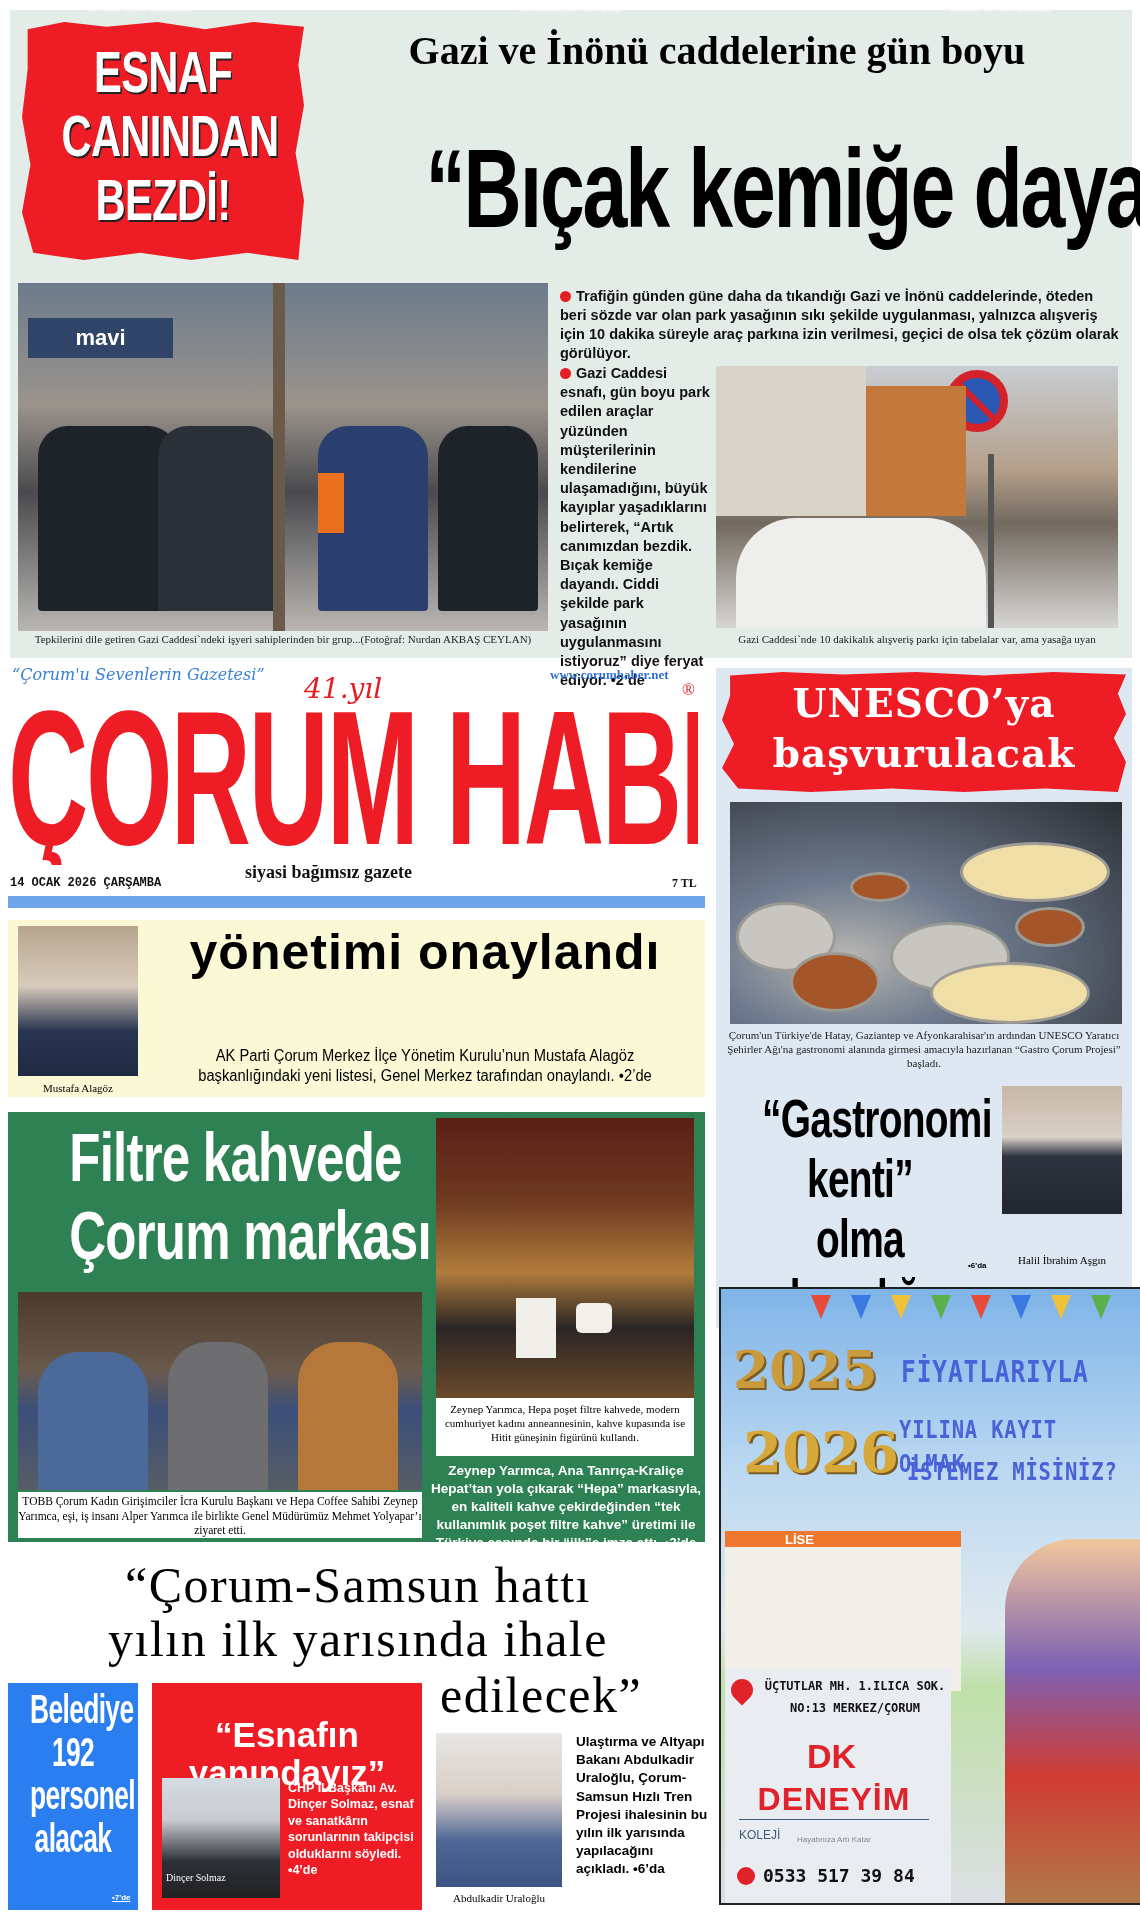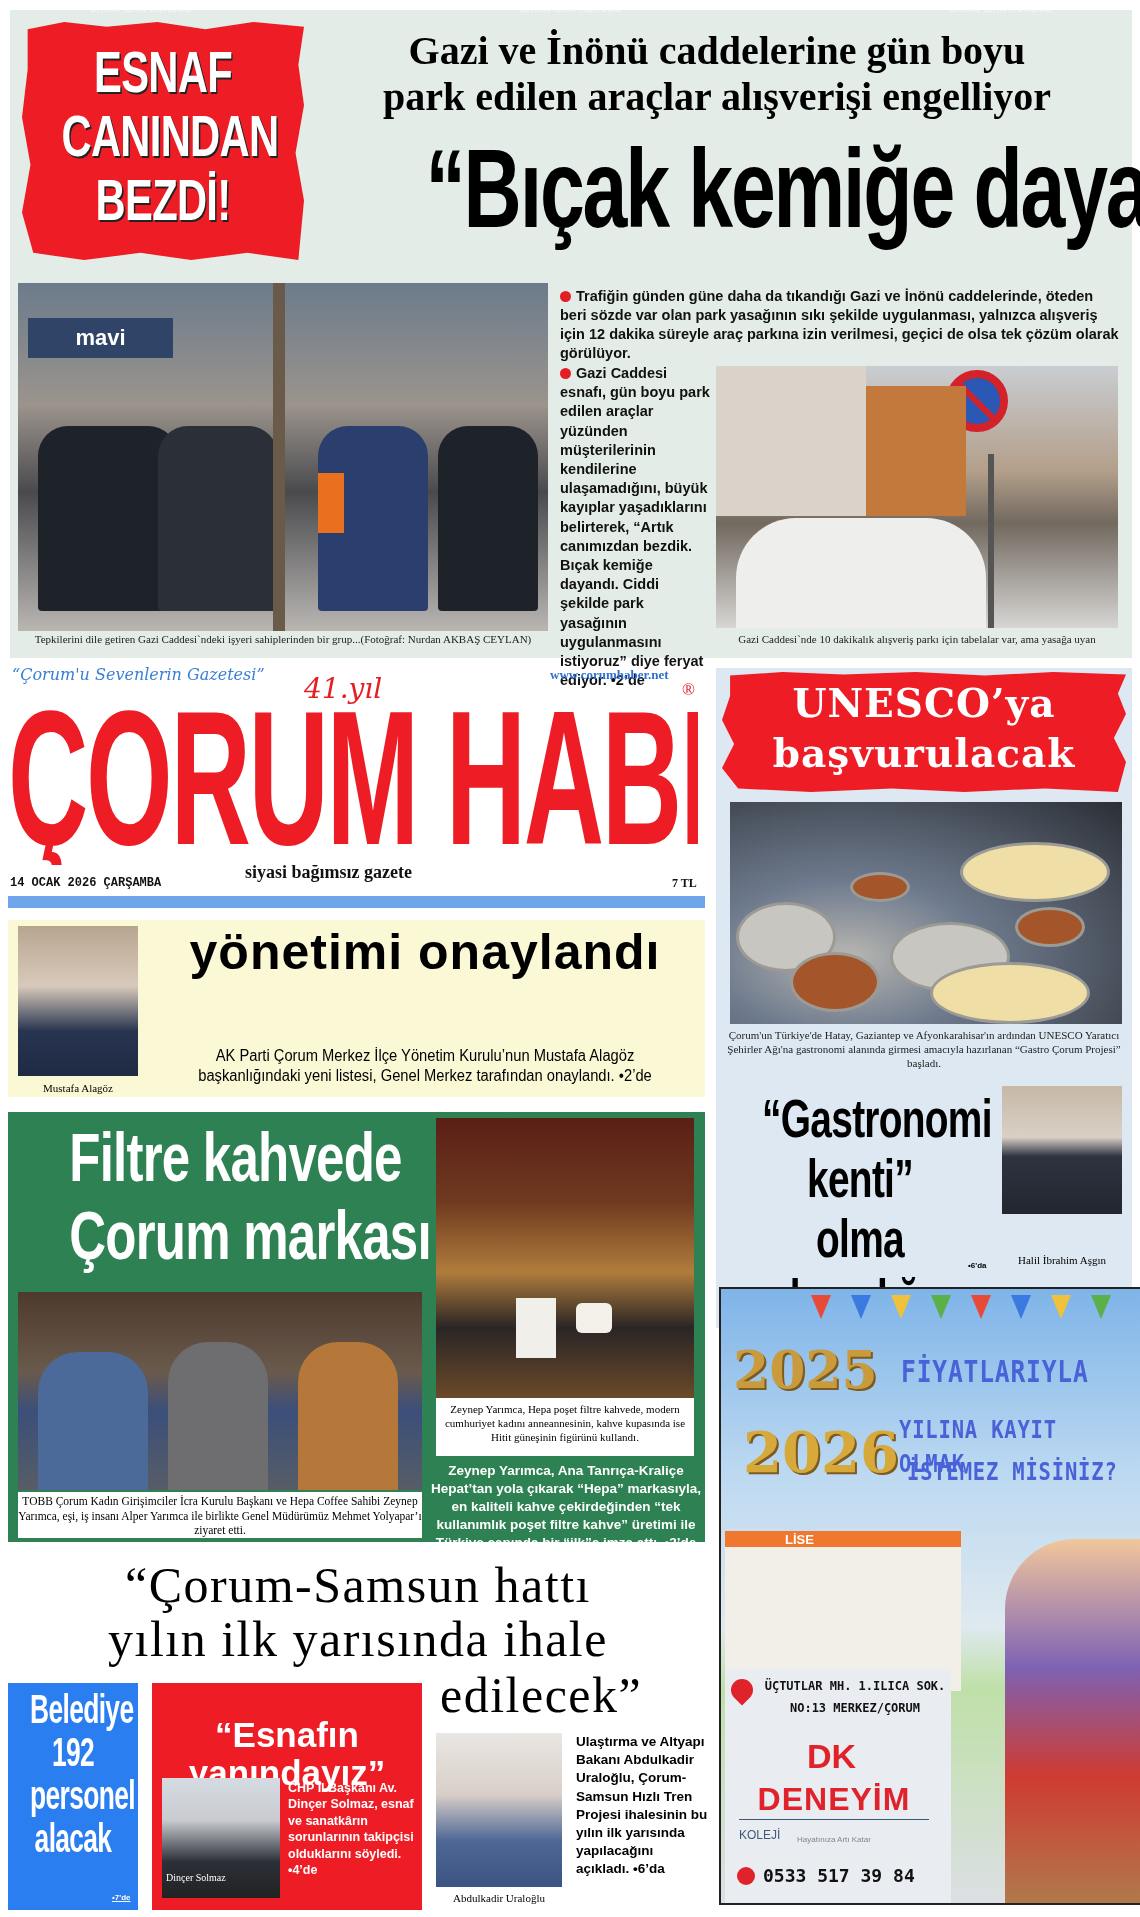--- a/index.html
+++ b/index.html
@@ -120,37 +120,36 @@
 <div class="abs esnaf-box red-torn">
   <div class="esnaf-text">
     <div>ESNAF</div>
     <div>CANINDAN</div>
     <div>BEZDİ!</div>
   </div>
 </div>
 
 <div class="abs deck">
   <div>Gazi ve İnönü caddelerine gün boyu</div>
-  <div>park edilen araçlar alışverişi engelliyor</div>
 </div>
 <div class="abs big-quote">“Bıçak kemiğe dayandı”</div>
 
 <div class="abs photo photo1">
   <div class="mavi">mavi</div>
   <div class="people" style="left:20px;width:140px;"></div>
   <div class="people" style="left:140px;width:120px;background:#2a2f38;"></div>
   <div class="people" style="left:300px;width:110px;background:#2a3f6e;"></div>
   <div class="people" style="left:420px;width:100px;"></div>
   <div style="position:absolute;left:255px;top:0;width:12px;height:348px;background:#6a5a4a;"></div>
   <div style="position:absolute;left:300px;top:190px;width:26px;height:60px;background:#e8701f;"></div>
 </div>
 <div class="abs caption1">Tepkilerini dile getiren Gazi Caddesi`ndeki işyeri sahiplerinden bir grup...(Fotoğraf: Nurdan AKBAŞ CEYLAN)</div>
 
 <div class="abs lead-text">
-  <span class="dot"></span><span>Trafiğin günden güne daha da tıkandığı Gazi ve İnönü caddelerinde, öteden beri sözde var olan park yasağının sıkı şekilde uygulanması, yalnızca alışveriş için 12 dakika süreyle araç parkına izin verilmesi, geçici de olsa tek çözüm olarak görülüyor.</span>
+  <span class="dot"></span><span>Trafiğin günden güne daha da tıkandığı Gazi ve İnönü caddelerinde, öteden beri sözde var olan park yasağının sıkı şekilde uygulanması, yalnızca alışveriş için 10 dakika süreyle araç parkına izin verilmesi, geçici de olsa tek çözüm olarak görülüyor.</span>
 </div>
 <div class="abs side-text">
   <span class="dot"></span><span>Gazi Caddesi esnafı, gün boyu park edilen araçlar yüzünden müşterilerinin kendilerine ulaşamadığını, büyük kayıplar yaşadıklarını belirterek, “Artık canımızdan bezdik. Bıçak kemiğe dayandı. Ciddi şekilde park yasağının uygulanmasını istiyoruz” diye feryat ediyor. •2’de</span>
 </div>
 
 <div class="abs photo photo2">
   <div class="sign"></div>
   <div style="position:absolute;right:124px;top:88px;width:6px;height:174px;background:#555;"></div>
   <div class="car"></div>
   <div style="position:absolute;left:0;top:0;width:150px;height:150px;background:#d9d3c9;"></div>

